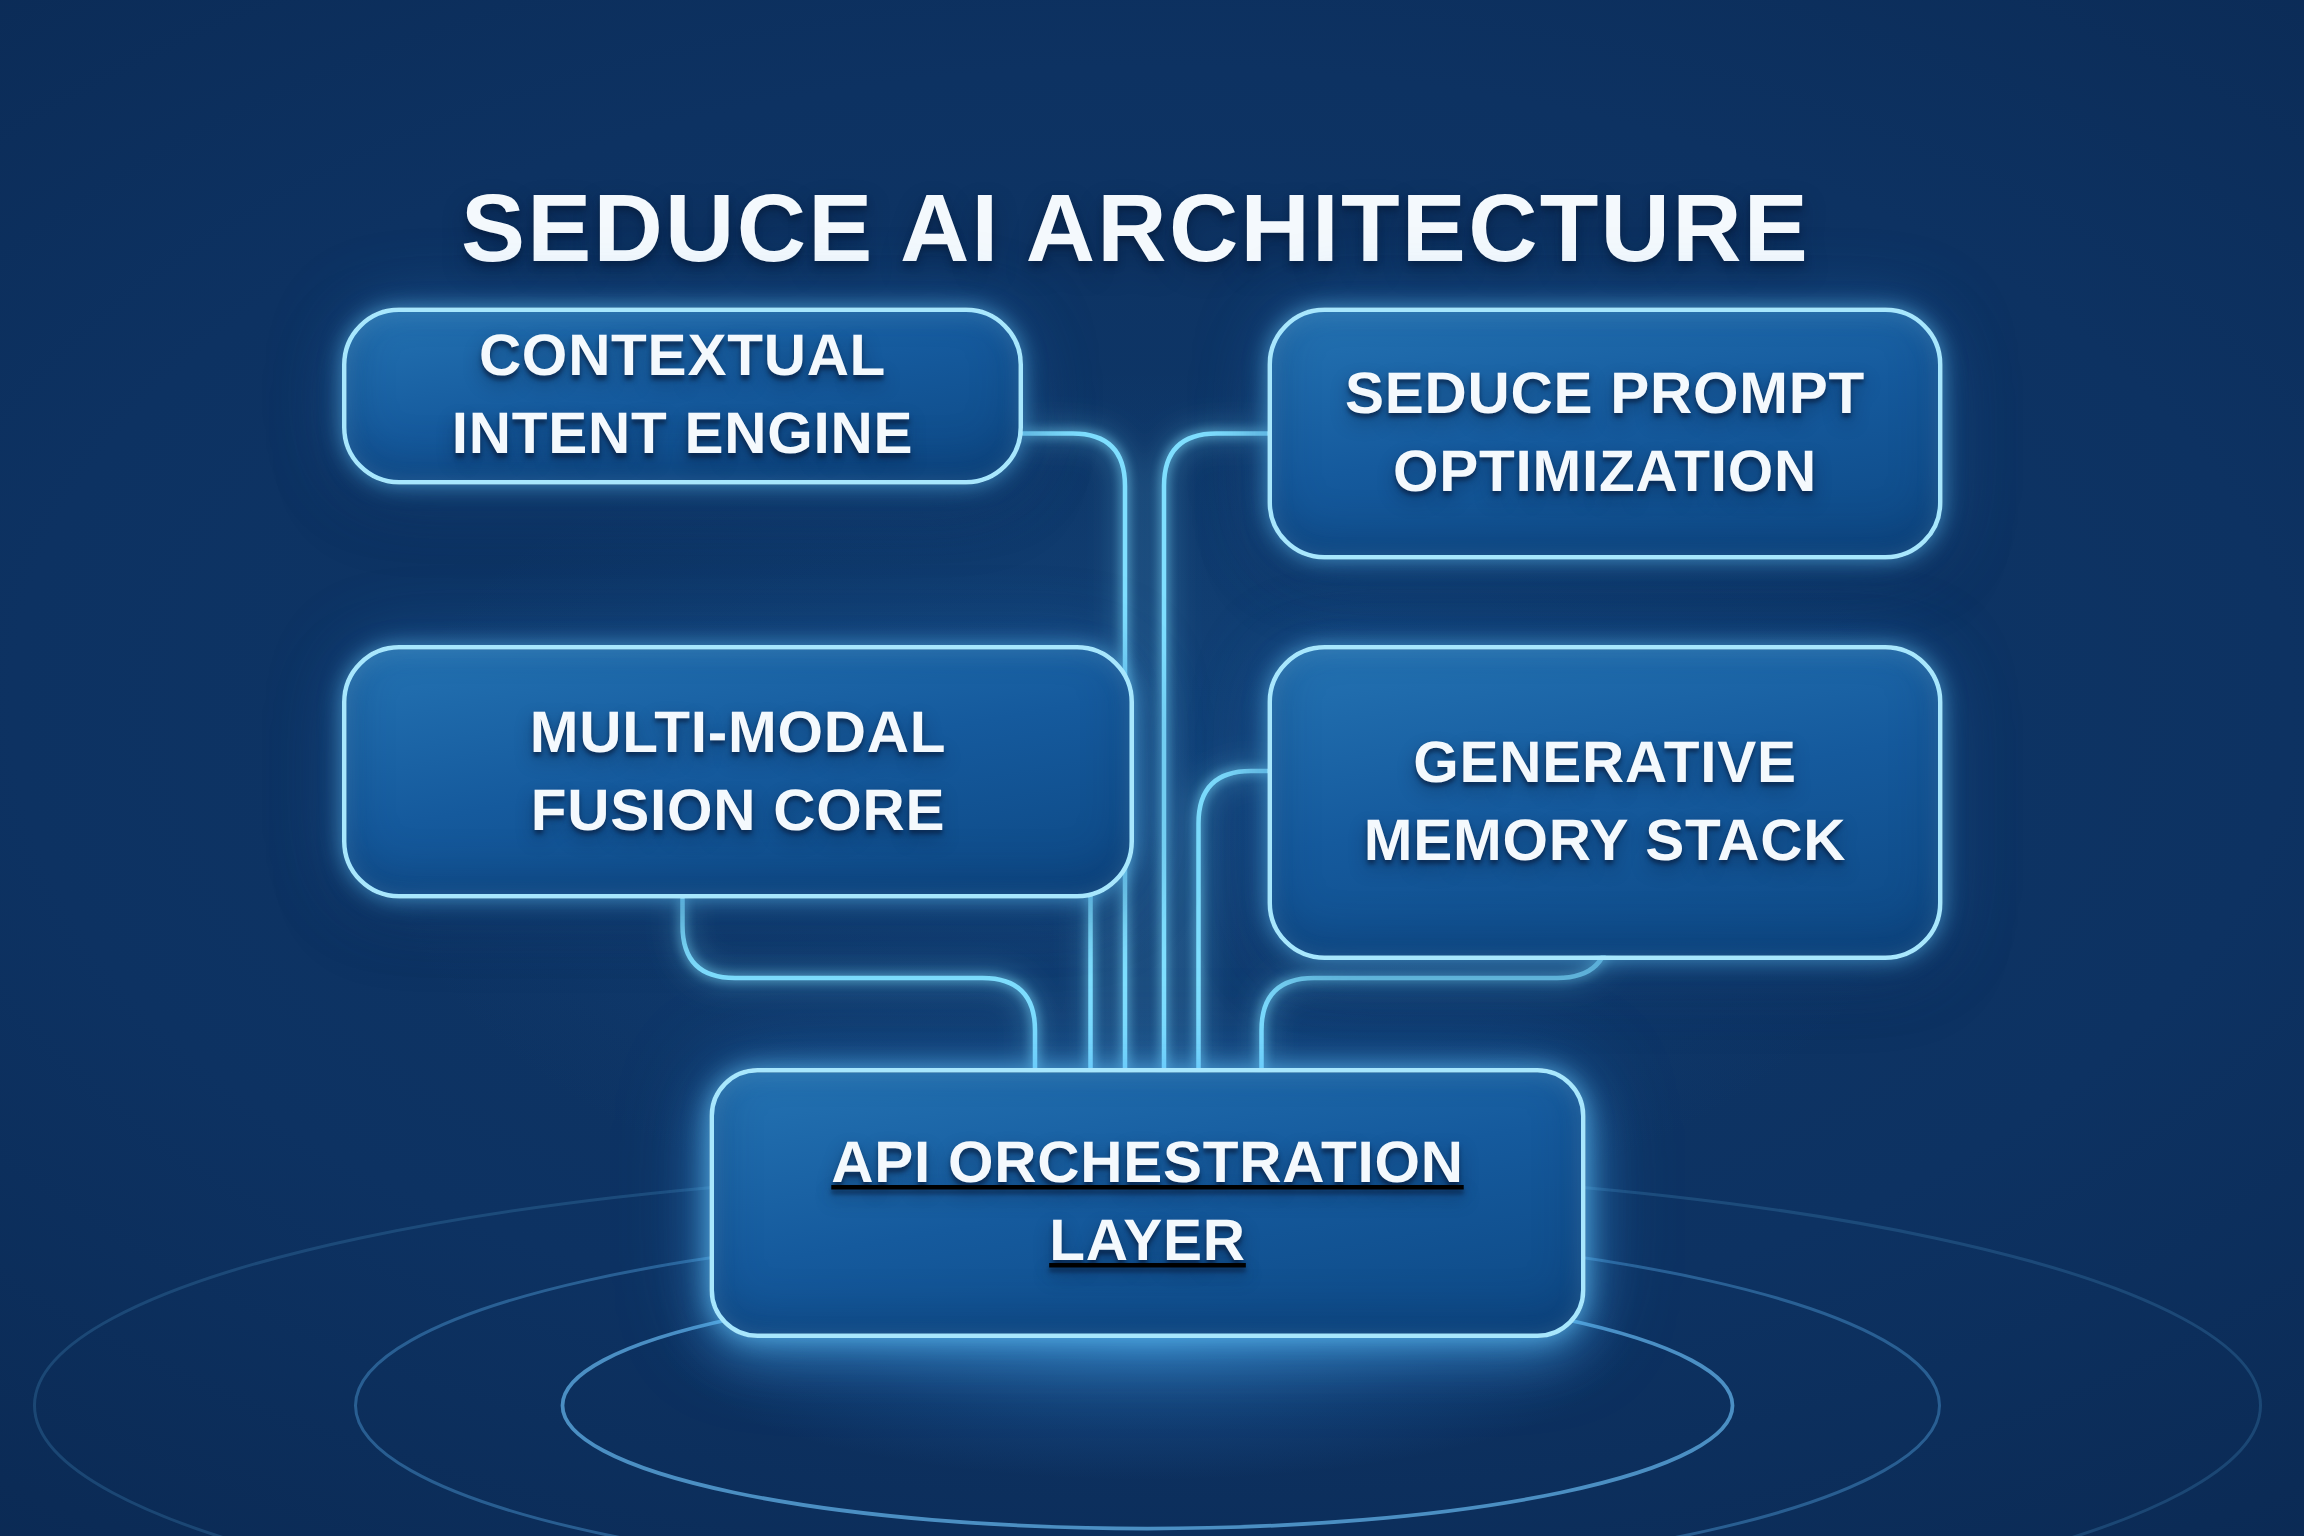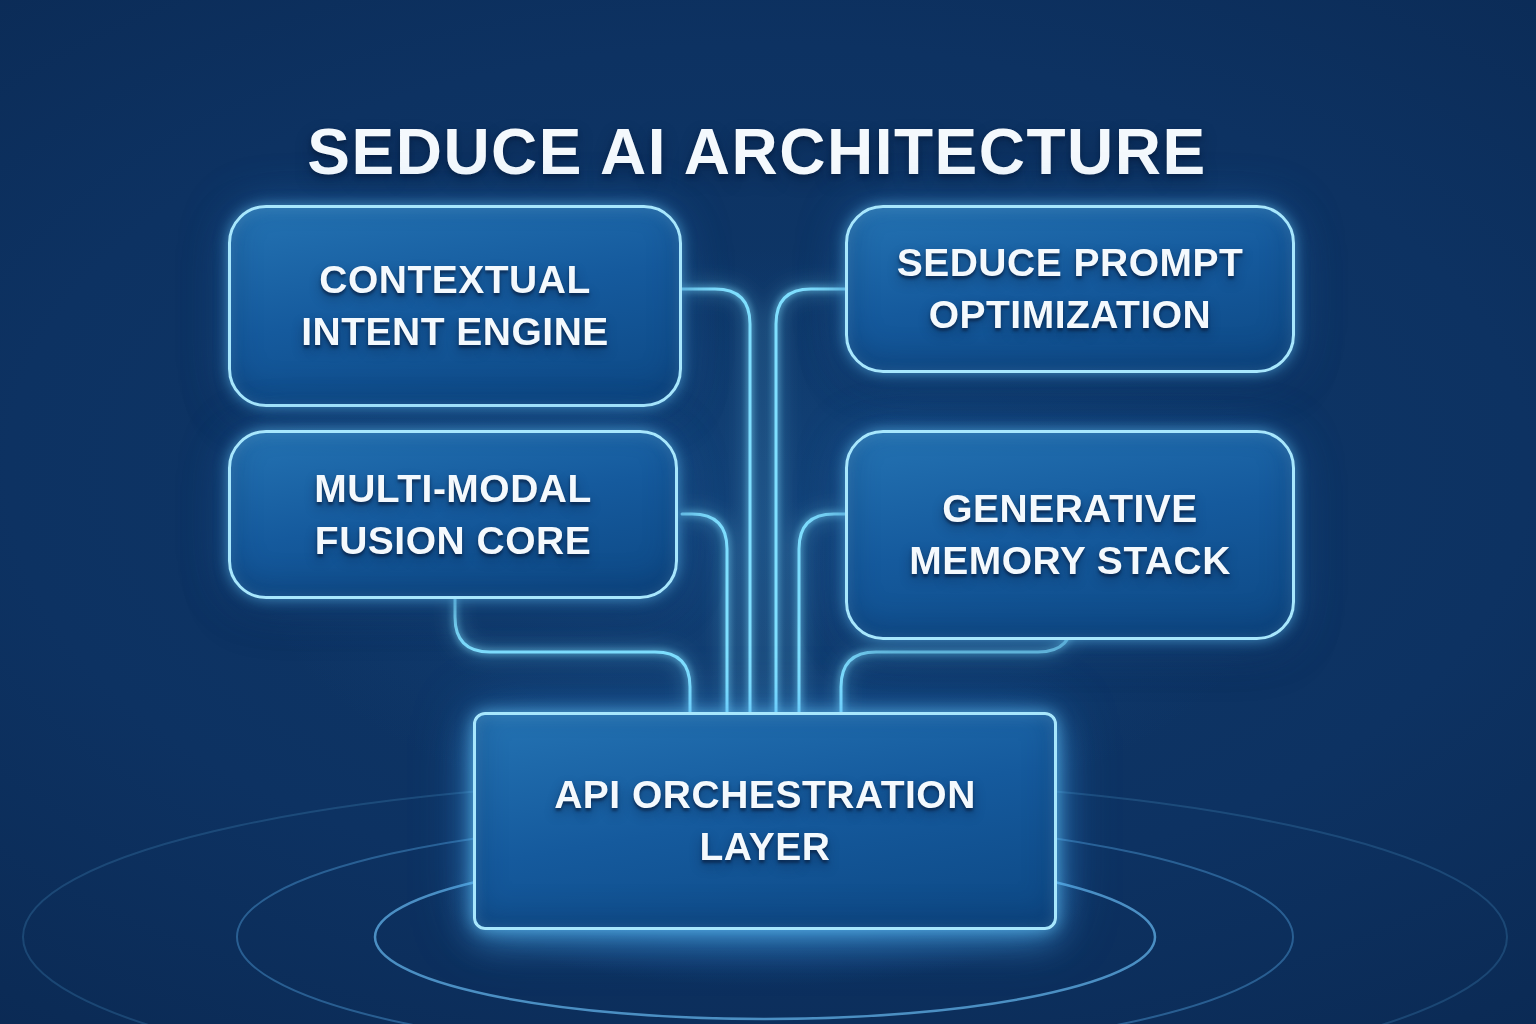--- a/index.html
+++ b/index.html
@@ -65,32 +65,32 @@
   }
   .node-label {
     color: var(--text, #f4f9fd);
     font-size: 39px;
     font-weight: 700;
     line-height: 1.33;
     letter-spacing: 0.5px;
     white-space: pre-line;
     text-shadow: 0 3px 3px rgba(7,28,60,0.65), 0 6px 12px rgba(7,28,60,0.40);
   }
-  .node-contextual { left: 228px; top: 205px; width: 454px; height: 202px; }
+  .node-contextual { left: 228px; top: 205px; width: 454px; height: 118px; }
   .node-dynamic    { left: 845px; top: 205px; width: 450px; height: 168px; }
-  .node-multimodal { left: 228px; top: 430px; width: 450px; height: 169px; }
+  .node-multimodal { left: 228px; top: 430px; width: 528px; height: 169px; }
   .node-generative { left: 845px; top: 430px; width: 450px; height: 210px; }
-  .node-api        { left: 473px; top: 712px; width: 584px; height: 218px;
-                     border-radius: 12px;
+  .node-api        { left: 473px; top: 712px; width: 584px; height: 180px;
+                     border-radius: 32px;
                      box-shadow:
                        0 0 16px rgba(110, 205, 255, 0.6),
                        0 10px 34px rgba(90, 195, 255, 0.45),
                        0 0 60px rgba(50, 145, 235, 0.38),
                        inset 0 2px 14px rgba(165, 225, 255, 0.18),
-                       inset 0 -10px 30px rgba(8, 40, 85, 0.35); }
+                       inset 0 -10px 30px rgba(8, 40, 85, 0.35); text-decoration: underline; }
 </style>
 </head>
 <body>
 
 <div class="stage" style="--connector: #7fdfff; --node-border: #a8e7fd; --text: #f4f9fd;">
 
   <div class="haze"></div>
 
   <svg class="wires" width="1536" height="1024" viewBox="0 0 1536 1024">
     <defs>

